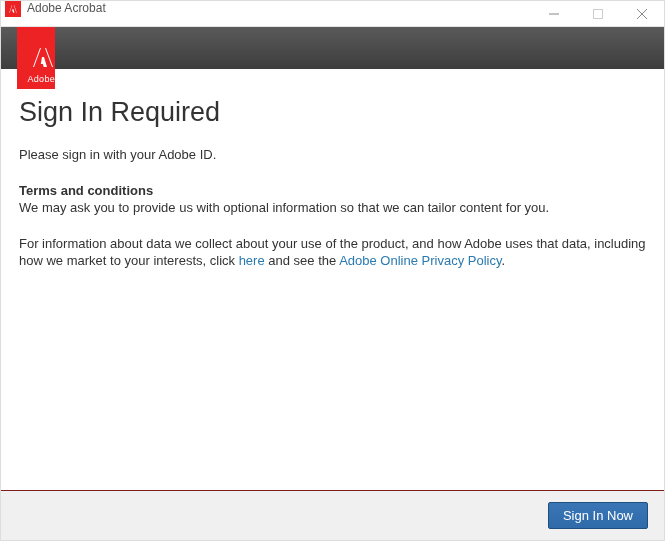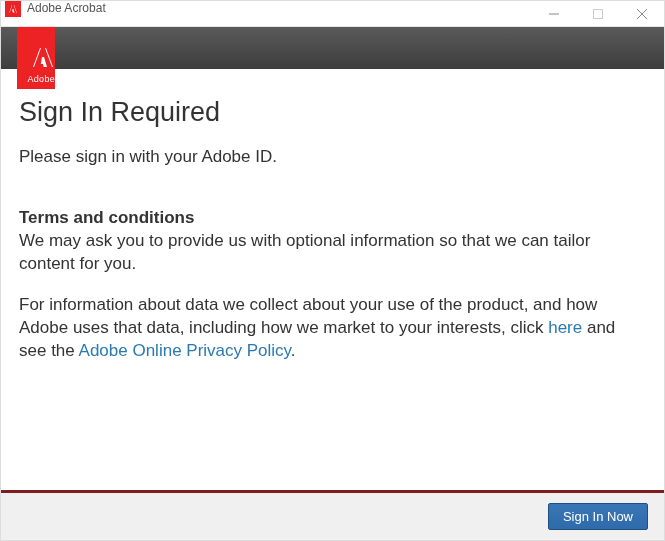--- a/index.html
+++ b/index.html
@@ -62,29 +62,29 @@
       padding: 28px 18px 22px 18px;
       flex: 1 1 auto;
       overflow: auto;
     }
     h1.page-title {
       font-size: 27px;
       font-weight: 400;
       color: #333;
       margin-bottom: 18px;
     }
-    .body-text { font-size: 17px; color: #333; line-height: 1.35; }
+    .body-text { font-size: 13px; color: #333; line-height: 1.35; }
     .spacer-md { height: 18px; }
-    .bold { font-weight: 700; margin-top: 20px; }
+    .bold { font-weight: 700; }
     a.link { color: #2a7ab0; text-decoration: none; }
     
     .footer {
       height: 50px;
       background: #f0f0f0;
-      border-top: 3px solid #7f1d1d;
+      border-top: 1px solid #7f1d1d;
       display: flex;
       align-items: center;
       justify-content: flex-end;
       padding: 4px 16px;
       flex: 0 0 auto;
     }
     .primary-btn {
       background: linear-gradient(#3a76b6, #2f6aa9);
       border: 1px solid #1f4f80;
       color: #fff;

